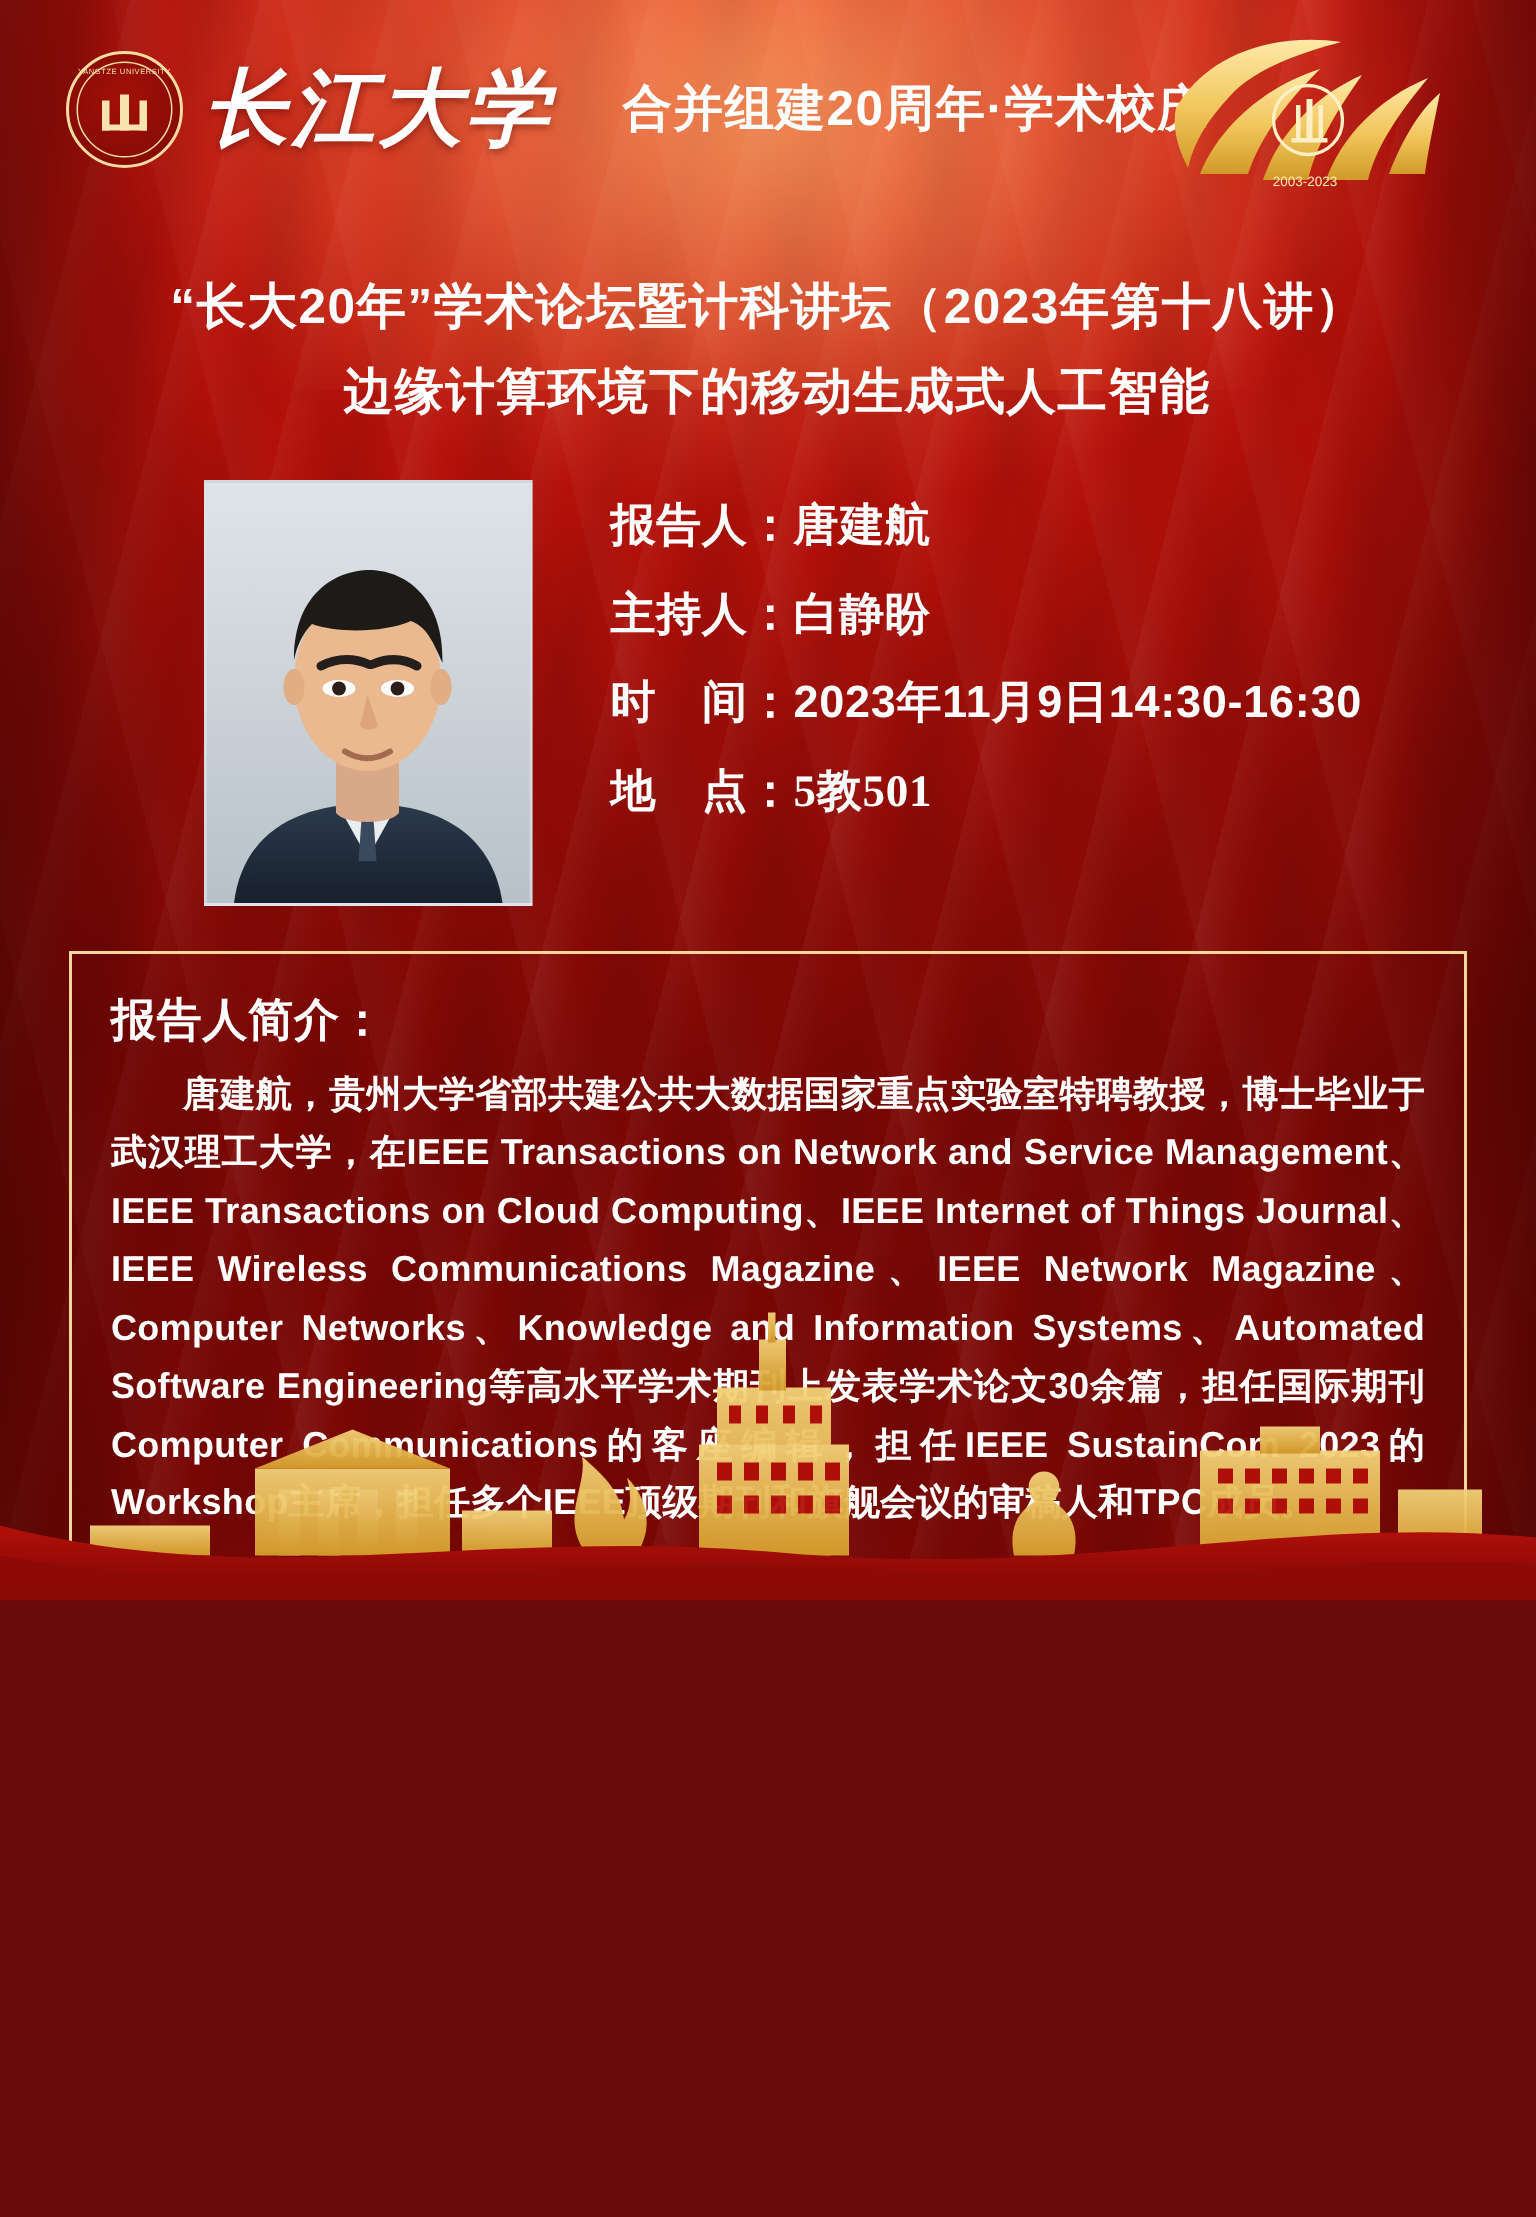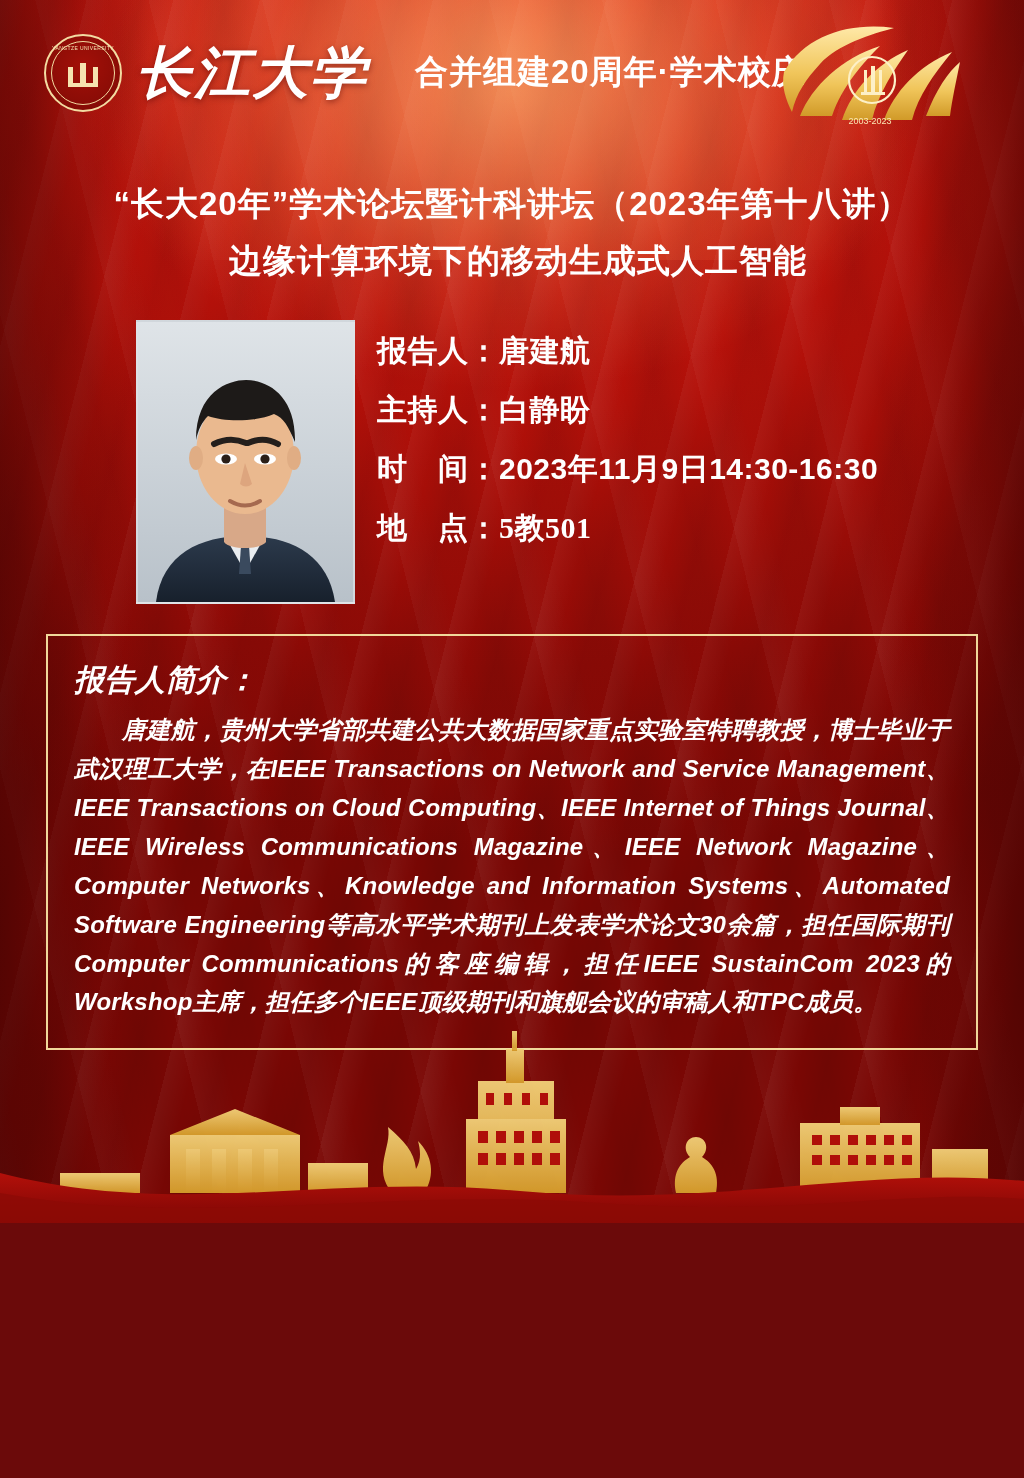--- a/index.html
+++ b/index.html
@@ -6,21 +6,21 @@
     margin: 0;
     padding: 0;
     background: #6b0a0a;
   }
   body {
     font-family: "Liberation Sans", "DejaVu Sans", sans-serif;
   }
   .poster {
     position: relative;
     width: 1024px;
-    height: 1223px;
+    height: 1067px;
     overflow: hidden;
     background:
       radial-gradient(ellipse 70% 45% at 50% 4%, rgba(255,150,90,0.55) 0%, rgba(200,30,20,0.0) 62%),
       radial-gradient(ellipse 120% 70% at 50% 0%, #d41a12 0%, #b21009 48%, #8d0a06 78%, #7a0704 100%),
       linear-gradient(180deg, #c01409 0%, #a20d06 45%, #8e0a05 75%, #820804 100%);
   }
   
   .silk {
     position: absolute;
     inset: 0;
@@ -163,42 +163,41 @@
     height: 280px;
     flex: none;
     border: 2px solid rgba(255,255,255,0.35);
     background: linear-gradient(180deg, #cfd6dc 0%, #b9c2ca 100%);
     position: relative;
     overflow: hidden;
   }
   .portrait svg { display:block; width: 100%; height: 100%; }
 
   .meta {
-    margin-left: 22px;
+    margin-left: 52px;
     padding-top: 16px;
   }
   .meta-line {
     font-size: 30px;
     font-weight: bold;
     color: #ffffff;
     line-height: 1;
     margin-bottom: 29px;
     white-space: nowrap;
     letter-spacing: 0.5px;
   }
   .meta-line:last-child { margin-bottom: 0; font-family: Liberation Serif, serif; }
 
   
   .bio {
     position: relative;
     margin: 30px 46px 0 46px;
     border: 2px solid #f0d89b;
     padding: 24px 26px 26px 26px;
     box-sizing: border-box;
-    font-style: italic;
   }
   .bio-title {
     font-size: 30px;
     font-weight: bold;
     color: #ffffff;
     margin-bottom: 10px;
     letter-spacing: 0.5px;
   }
   .bio-text {
     font-size: 24px;

